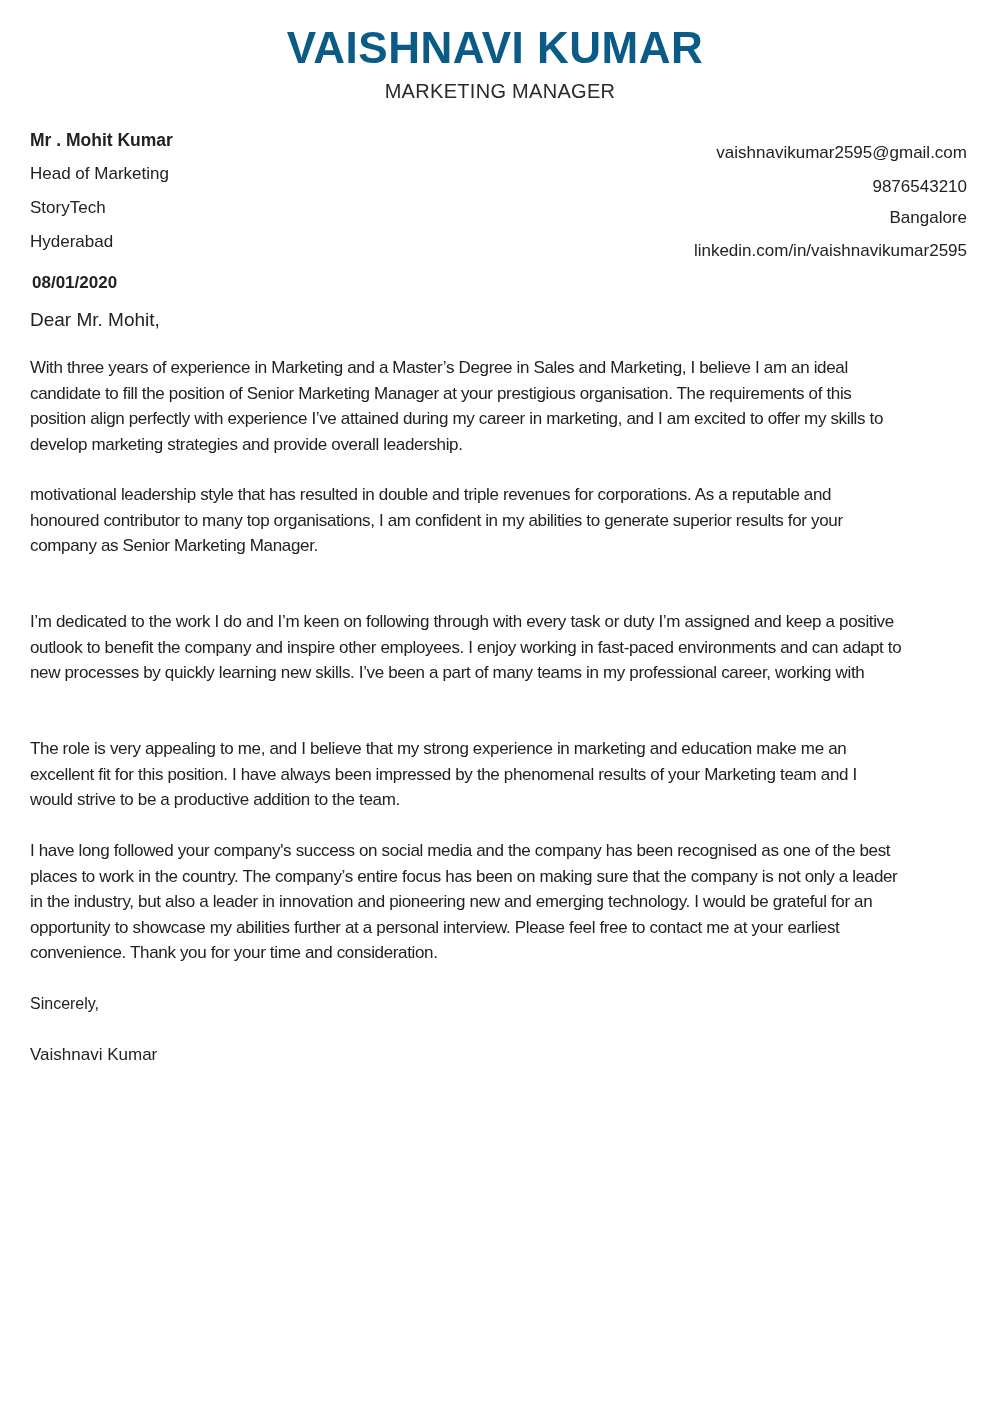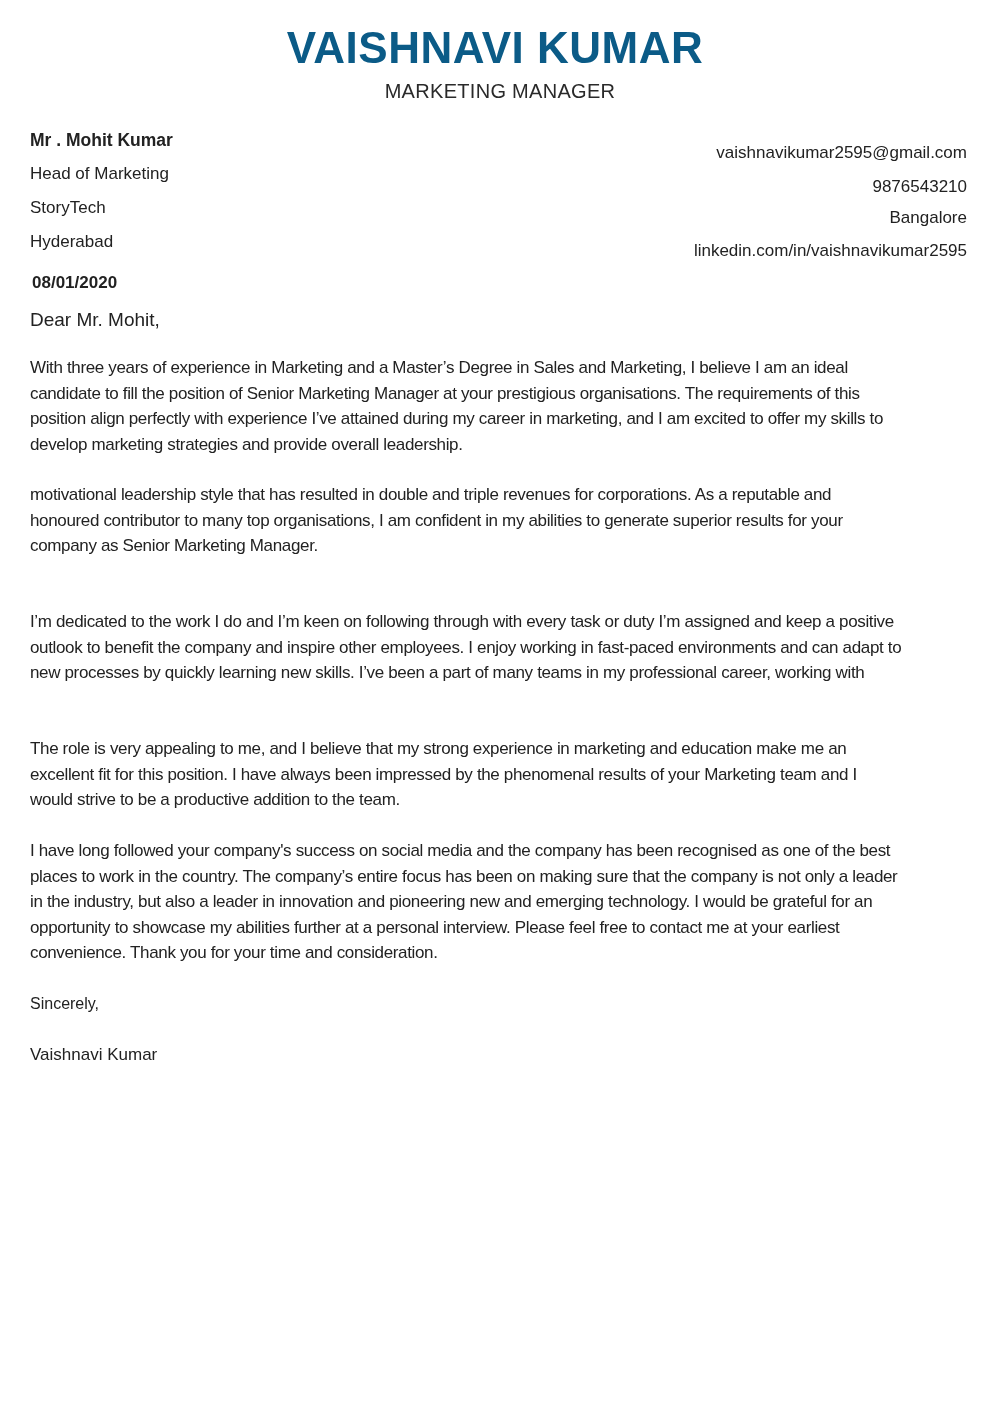--- a/index.html
+++ b/index.html
@@ -55,21 +55,21 @@
   <div class="s1">9876543210</div>
   <div class="s2">Bangalore</div>
   <div>linkedin.com/in/vaishnavikumar2595</div>
 </div>
 
 <div class="date">08/01/2020</div>
 <div class="salutation">Dear Mr. Mohit,</div>
 
 <div class="para p1">
   <span>With three years of experience in Marketing and a Master’s Degree in Sales and Marketing, I believe I am an ideal</span>
-  <span>candidate to fill the position of Senior Marketing Manager at your prestigious organisations. The requirements of this</span>
+  <span>candidate to fill the position of Senior Marketing Manager at your prestigious organisation. The requirements of this</span>
   <span>position align perfectly with experience I’ve attained during my career in marketing, and I am excited to offer my skills to</span>
   <span>develop marketing strategies and provide overall leadership.</span>
 </div>
 
 <div class="para p2">
   <span>motivational leadership style that has resulted in double and triple revenues for corporations. As a reputable and</span>
   <span>honoured contributor to many top organisations, I am confident in my abilities to generate superior results for your</span>
   <span>company as Senior Marketing Manager.</span>
 </div>
 

